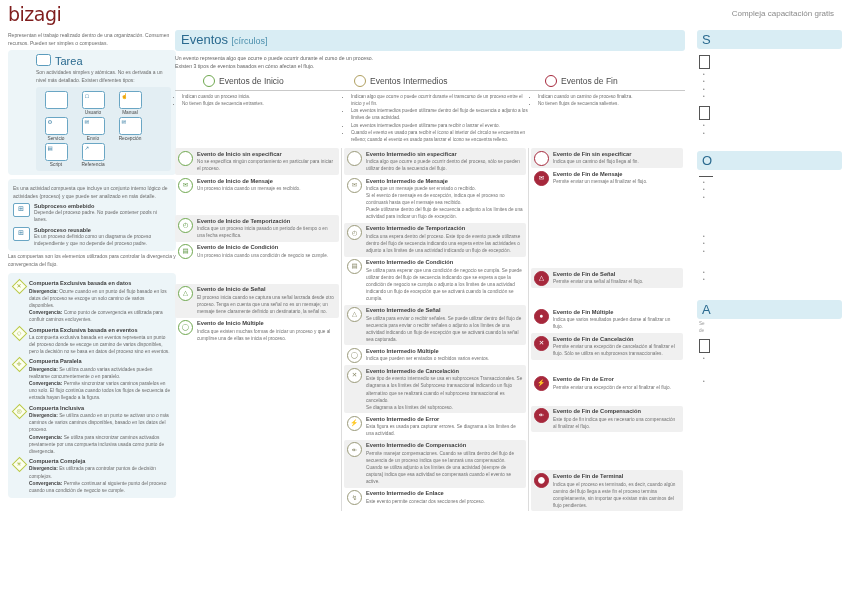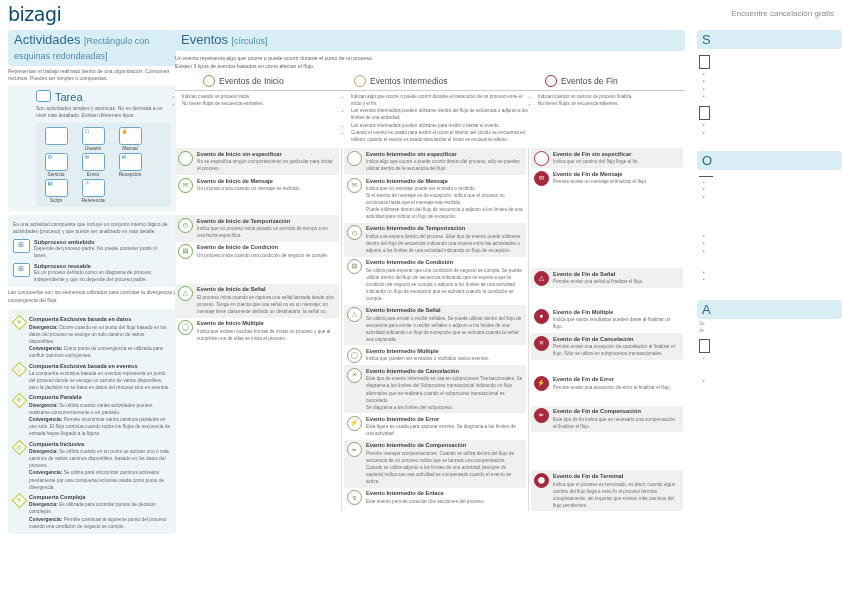--- a/index.html
+++ b/index.html
@@ -6,21 +6,21 @@
   body{
     width:842px;height:595px;overflow:hidden;background:#ffffff;
     font-family:"Liberation Sans",sans-serif;color:#3b3b3b;
     -webkit-font-smoothing:antialiased;
   }
   .page{position:relative;width:842px;height:595px;}
 
   
   .topbar{position:absolute;left:0;top:0;width:842px;height:26px;}
   .logo{position:absolute;left:8px;top:3px;font-size:19px;letter-spacing:-.5px;
-        color:#0c4a6e;font-weight:400;font-family:"DejaVu Sans",sans-serif;}
+        color:#7f1d1d;font-weight:400;font-family:"DejaVu Sans",sans-serif;}
   .toplink{position:absolute;right:8px;top:9px;font-size:8px;color:#8a8a8a;}
 
   
   .band{background:#d9edf4;border-radius:3px;padding:3px 6px;}
   .band h2{margin:0;font-size:13px;font-weight:400;color:#2a6a8f;line-height:1.15;}
   .band h2 .sub{font-size:9px;color:#4b8fad;}
   .intro{font-size:5.2px;line-height:1.55;color:#666;margin:3px 0 0 0;}
 
   
   .col-left{position:absolute;left:8px;top:30px;width:168px;}
@@ -93,29 +93,25 @@
   .rline{width:14px;border-top:1px solid #555;margin:6px 0 2px 2px;}
   .rsmall{font-size:4.6px;color:#999;margin:2px 0 0 2px;}
 </style>
 </head>
 <body>
 
 <div class="page">
 
   <div class="topbar">
     <div class="logo">bizagi</div>
-    <div class="toplink">Encuentre cancelación gratis</div>
+    <div class="toplink">Compleja capacitación gratis</div>
   </div>
 
   <div class="col-left">
 
-    <div class="band">
-      <h2><span>Actividades</span>
-        <span class="sub">[Rectángulo con esquinas redondeadas]</span></h2>
-    </div>
     <div class="ldesc">Representan el trabajo realizado dentro de una organización. Consumen recursos. Pueden ser simples o compuestas.</div>
 
     <div class="lbox" style="margin-top:3px;padding-left:28px;">
       <div class="ltitle">
         <span class="sq"></span><span>Tarea</span>
       </div>
       <div class="ldesc">Son actividades simples y atómicas. No es derivada a un nivel más detallado. Existen diferentes tipos:</div>
       <div class="taskgrid">
         <div class="tcell">
             <div class="tbox">

